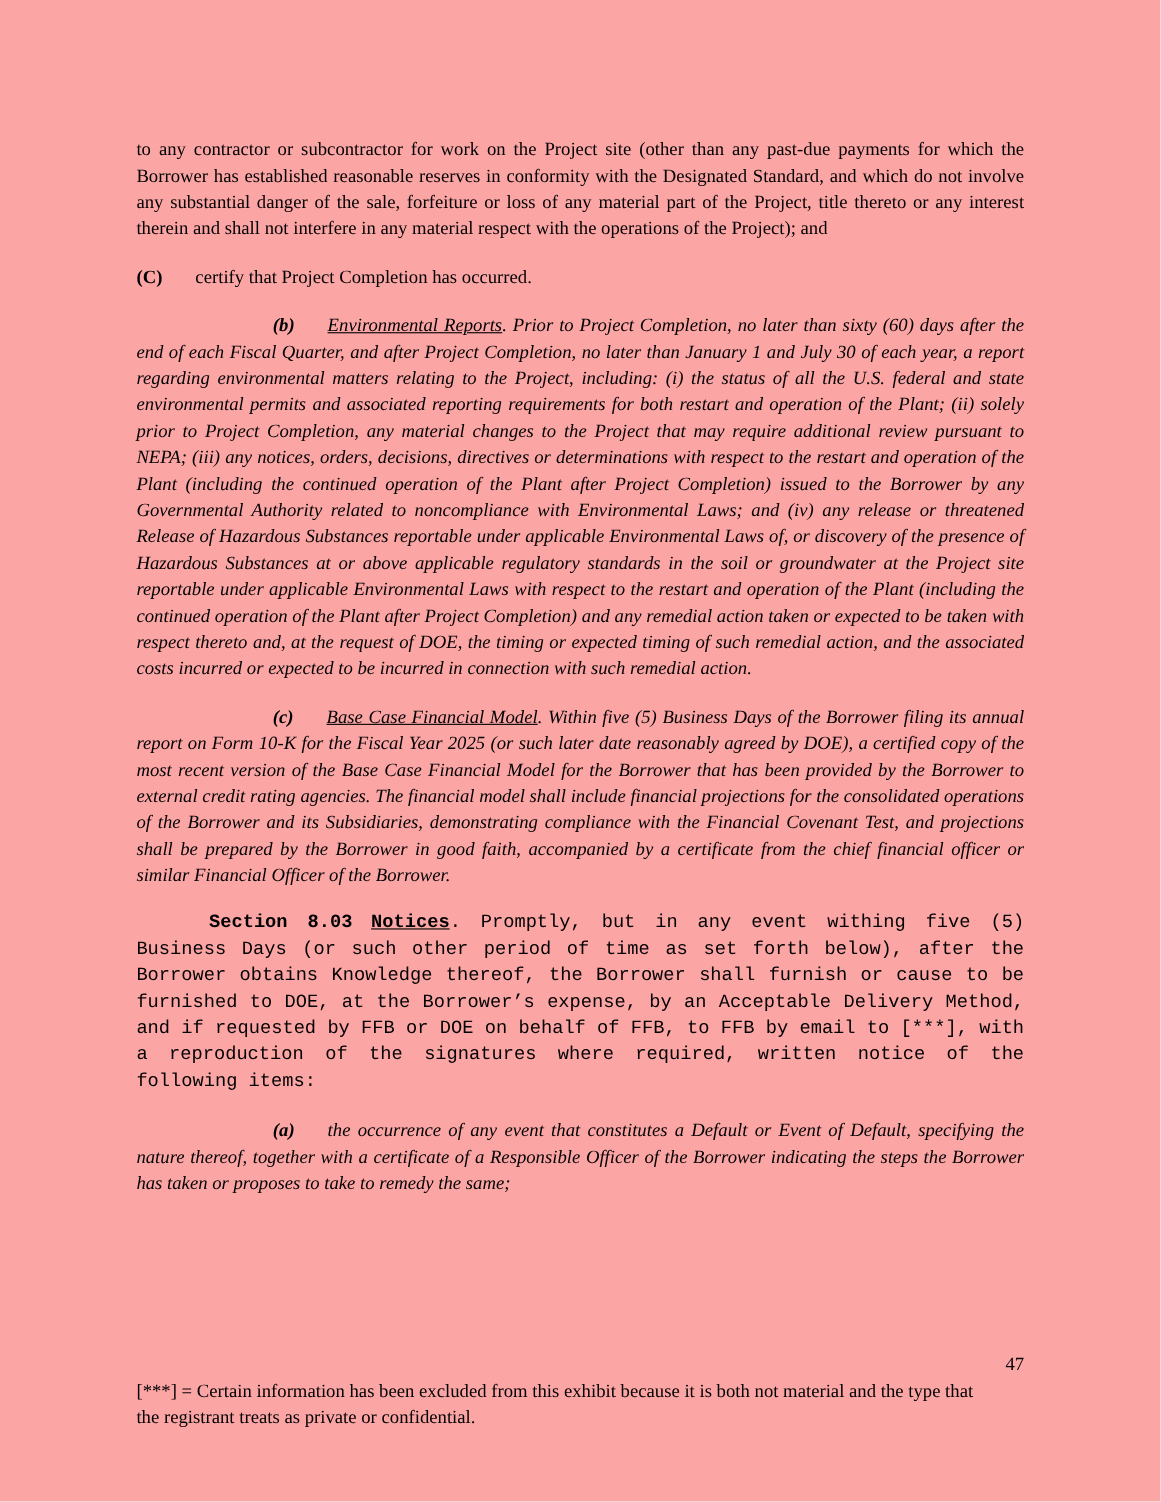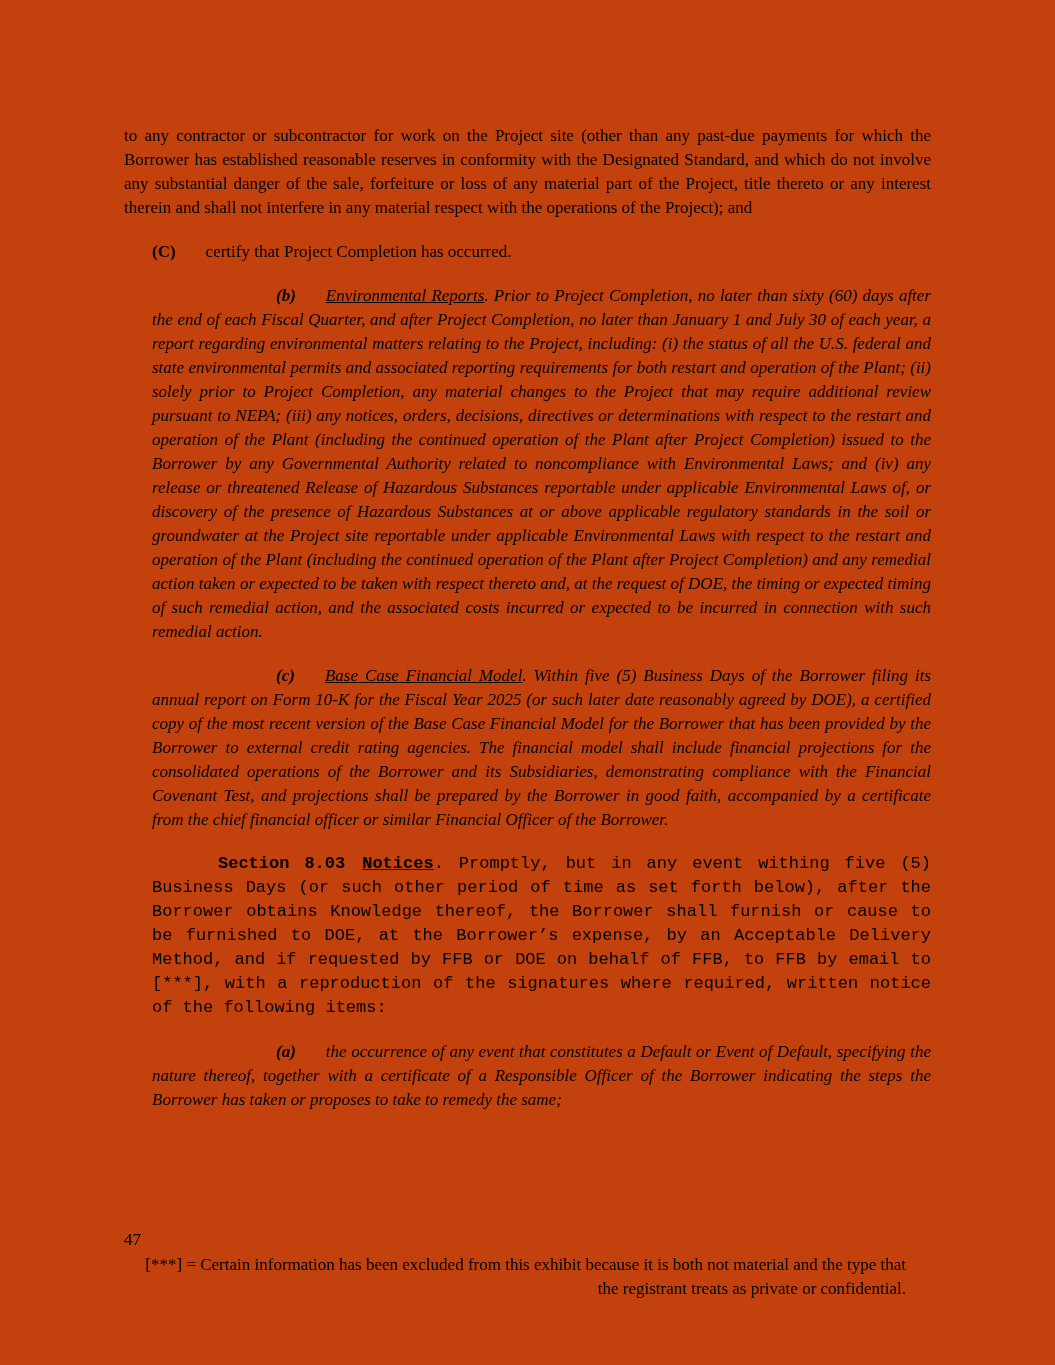--- a/index.html
+++ b/index.html
@@ -4,40 +4,39 @@
 <style>
   html, body {
     margin: 0;
     padding: 0;
     background: #ffffff;
   }
   .page {
     position: relative;
     width: 1055px;
     height: 1365px;
-    background: #c2410c;
+    background: #fca5a5;
     font-family: "Liberation Serif", "DejaVu Serif", serif;
     font-size: 17px;
     line-height: 24px;
     color: #000000;
     overflow: hidden;
   }
   .content {
     position: absolute;
     left: 124px;
     top: 124px;
     width: 807px;
   }
   .content p {
     margin: 0;
     text-align: justify;
   }
   .content p + p {
     margin-top: 20px;
-    margin-left: 28px;
   }
   
   .block-indent {
     margin-left: 126px;
   }
   
   .clause-line {
     margin-left: 246px;
     text-align: left;
   }
@@ -59,28 +58,28 @@
     display: inline-block;
     width: 17px;
   }
   b { font-weight: bold; }
   u { text-decoration: underline; }
   .page-number {
     position: absolute;
     left: 124px;
     top: 1228px;
     width: 807px;
-    text-align: left;
+    text-align: right;
   }
   .footnote {
     position: absolute;
     left: 124px;
     top: 1253px;
     width: 782px;
-    text-align: right;
+    text-align: left;
   }
 </style>
 </head>
 <body>
 
 <div class="page">
   <div class="content">
 
     <p class="block-indent"><span>to any contractor or subcontractor for work on the Project site (other than any past-due payments for which the Borrower has established reasonable reserves in conformity with the Designated Standard, and which do not involve any substantial danger of the sale, forfeiture or loss of any material part of the Project, title thereto or any interest therein and shall not interfere in any material respect with the operations of the Project); and</span></p>
 

